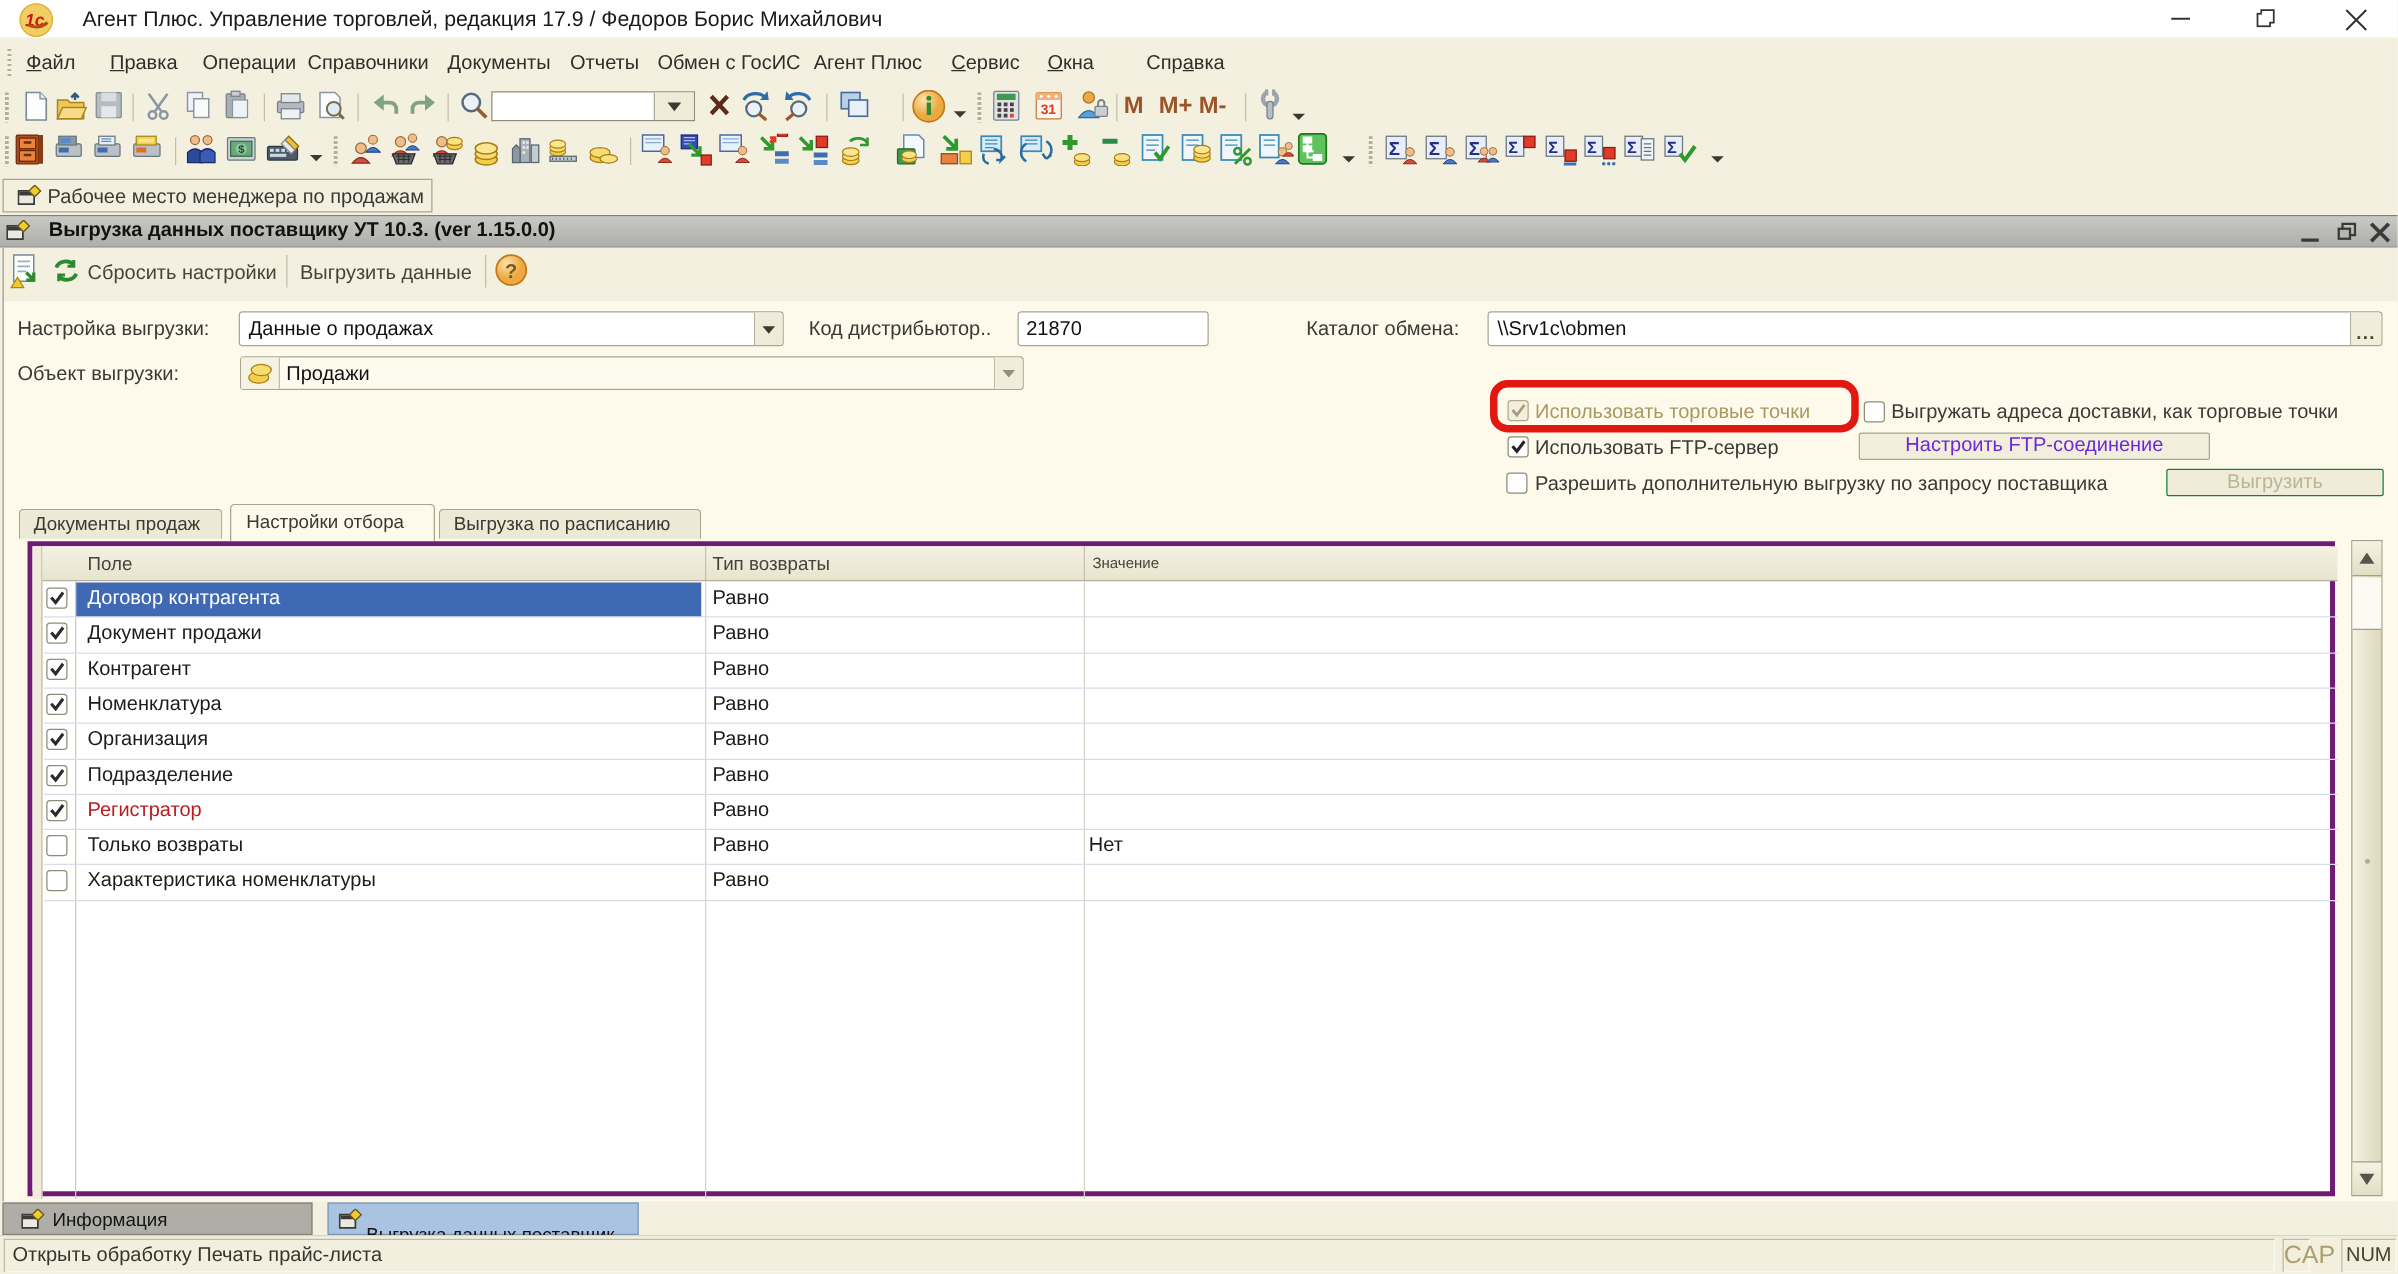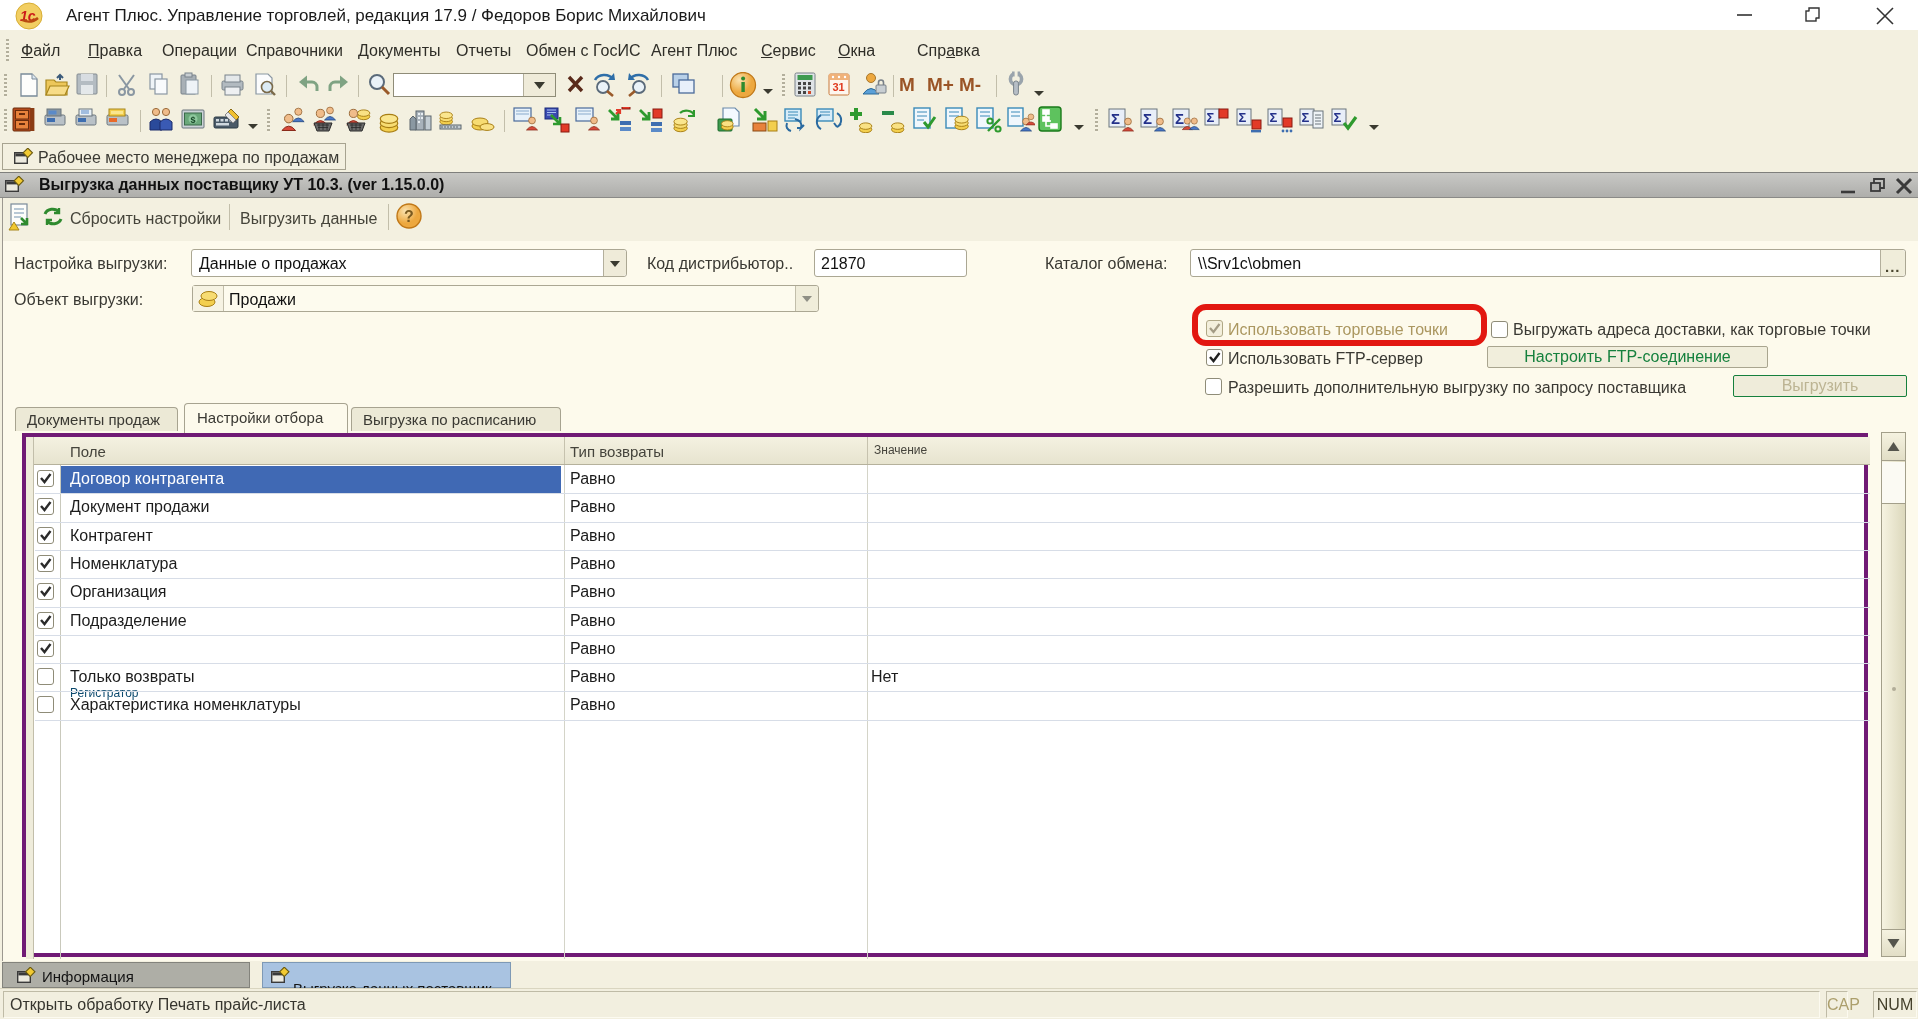--- a/index.html
+++ b/index.html
@@ -575,21 +575,21 @@
 </div>
 <div class="lbl" style="left:1228px;top:322px;color:#ab9760;">Использовать торговые точки</div>
 <div class="cb" style="left:1491px;top:321px;"></div>
 <div class="lbl" style="left:1513px;top:322px;">Выгружать адреса доставки, как торговые точки</div>
 <div class="cb" style="left:1206px;top:349px;">
   <svg width="15" height="15">
       <path d="M3 7 l3.5 4 6-8" stroke="#222" stroke-width="2.4" fill="none"></path>
     </svg>
 </div>
 <div class="lbl" style="left:1228px;top:351px;">Использовать FTP-сервер</div>
-<div class="a" style="left:1487px;top:346px;width:281px;height:22px;background:#f1eedc;border:1px solid #a9a58f;border-radius:2px;box-sizing:border-box;text-align:center;font-size:16px;color:#15803d;line-height:20px;">Настроить FTP-соединение</div>
+<div class="a" style="left:1487px;top:346px;width:281px;height:22px;background:#f1eedc;border:1px solid #a9a58f;border-radius:2px;box-sizing:border-box;text-align:center;font-size:16px;color:#6d28d9;line-height:20px;">Настроить FTP-соединение</div>
 <div class="cb" style="left:1205px;top:378px;"></div>
 <div class="lbl" style="left:1228px;top:380px;">Разрешить дополнительную выгрузку по запросу поставщика</div>
 <div class="a" style="left:1733px;top:375px;width:174px;height:22px;background:#efecda;border:1px solid #15803d;border-radius:2px;box-sizing:border-box;text-align:center;font-size:16px;color:#bcb493;line-height:20px;">Выгрузить</div>
 
 <div class="a" style="left:15px;top:407px;width:163px;height:24px;background:#ece9d6;border:1px solid #a7a390;border-bottom:none;border-radius:4px 4px 0 0;box-sizing:border-box;"></div>
 <div class="a" style="left:27px;top:411px;font-size:15px;color:#3a3933;">Документы продаж</div>
 <div class="a" style="left:184px;top:403px;width:164px;height:30px;background:#fdfaec;border:1px solid #a7a390;border-bottom:none;border-radius:4px 4px 0 0;box-sizing:border-box;"></div>
 <div class="a" style="left:197px;top:409px;font-size:15px;color:#3a3933;">Настройки отбора</div>
 <div class="a" style="left:351px;top:407px;width:210px;height:24px;background:#ece9d6;border:1px solid #a7a390;border-bottom:none;border-radius:4px 4px 0 0;box-sizing:border-box;"></div>
 <div class="a" style="left:363px;top:411px;font-size:15px;color:#3a3933;">Выгрузка по расписанию</div>
@@ -643,21 +643,21 @@
   <div class="a" style="left:9px;top:197.8px;width:1835px;height:1px;background:#d7dde7;"></div>
   <div class="cb" style="left:11px;top:174.5px;"><svg width="15" height="15">
         <path d="M3 7 l3.5 4 6-8" stroke="#2b2b2b" stroke-width="2.4" fill="none"></path>
       </svg></div>
   <div class="a" style="left:44px;top:174.5px;font-size:16px;color:#1c1c1c;">Подразделение</div>
   <div class="a" style="left:544px;top:174.5px;font-size:16px;color:#1c1c1c;">Равно</div>
   <div class="a" style="left:9px;top:226.1px;width:1835px;height:1px;background:#d7dde7;"></div>
   <div class="cb" style="left:11px;top:202.8px;"><svg width="15" height="15">
         <path d="M3 7 l3.5 4 6-8" stroke="#2b2b2b" stroke-width="2.4" fill="none"></path>
       </svg></div>
-  <div class="a" style="left:44px;top:202.8px;font-size:12px;color:#0c4a6e;margin-top:46px;">Регистратор</div>
+  <div class="a" style="left:44px;top:202.8px;font-size:16px;color:#b91c1c;">Регистратор</div>
   <div class="a" style="left:544px;top:202.8px;font-size:16px;color:#1c1c1c;">Равно</div>
   <div class="a" style="left:9px;top:254.4px;width:1835px;height:1px;background:#d7dde7;"></div>
   <div class="cb" style="left:11px;top:231.1px;"></div>
   <div class="a" style="left:44px;top:231.1px;font-size:16px;color:#1c1c1c;">Только возвраты</div>
   <div class="a" style="left:544px;top:231.1px;font-size:16px;color:#1c1c1c;">Равно</div>
   <div class="a" style="left:845px;top:231.1px;font-size:16px;color:#1c1c1c;">Нет</div>
   <div class="a" style="left:9px;top:282.7px;width:1835px;height:1px;background:#d7dde7;"></div>
   <div class="cb" style="left:11px;top:259.4px;"></div>
   <div class="a" style="left:44px;top:259.4px;font-size:16px;color:#1c1c1c;">Характеристика номенклатуры</div>
   <div class="a" style="left:544px;top:259.4px;font-size:16px;color:#1c1c1c;">Равно</div>
@@ -693,14 +693,14 @@
     <rect x="0.7" y="4.7" width="12.6" height="10.6" fill="#eceadf" stroke="#3a3a3a" stroke-width="1.4"></rect>
     <rect x="1.4" y="5.4" width="11.2" height="3" fill="#3a3a3a"></rect>
     <rect x="10" y="1.5" width="6.6" height="6.6" fill="#f2ca32" stroke="#6a5a10" stroke-width="1.1" transform="rotate(45 13.3 4.8)"></rect>
   </svg>
   <div class="a" style="left:30px;top:5px;font-size:15px;color:#141414;width:212px;overflow:hidden;white-space:nowrap;margin-top:12px;">Выгрузка данных поставщик..</div>
 </div>
 <div class="a" style="left:0;top:988px;width:1918px;height:31px;background:#f2efdf;border-top:1px solid #d9d5c0;box-sizing:border-box;"></div>
 <div class="a" style="left:3px;top:991px;width:1817px;height:27px;border-top:1px solid #bfbba6;border-left:1px solid #bfbba6;border-bottom:1px solid #fcfaf0;border-right:1px solid #fcfaf0;box-sizing:border-box;">
   <div class="a" style="left:6px;top:4px;font-size:16px;color:#36352e;">Открыть обработку Печать прайс-листа</div>
 </div>
-<div class="a" style="left:1826px;top:991px;width:22px;height:27px;border-top:1px solid #bfbba6;border-left:1px solid #bfbba6;border-bottom:1px solid #fcfaf0;border-right:1px solid #fcfaf0;box-sizing:border-box;text-align:center;font-size:16px;color:#ac9f6c;line-height:25px;">CAP</div>
+<div class="a" style="left:1826px;top:991px;width:22px;height:27px;border-top:1px solid #bfbba6;border-left:1px solid #bfbba6;border-bottom:1px solid #fcfaf0;border-right:1px solid #fcfaf0;box-sizing:border-box;text-align:center;font-size:20px;color:#ac9f6c;line-height:25px;">CAP</div>
 <div class="a" style="left:1873px;top:991px;width:44px;height:27px;border-top:1px solid #bfbba6;border-left:1px solid #bfbba6;border-bottom:1px solid #fcfaf0;border-right:1px solid #fcfaf0;box-sizing:border-box;text-align:center;font-size:16px;color:#45412c;line-height:25px;">NUM</div>
 
 </body></html>

